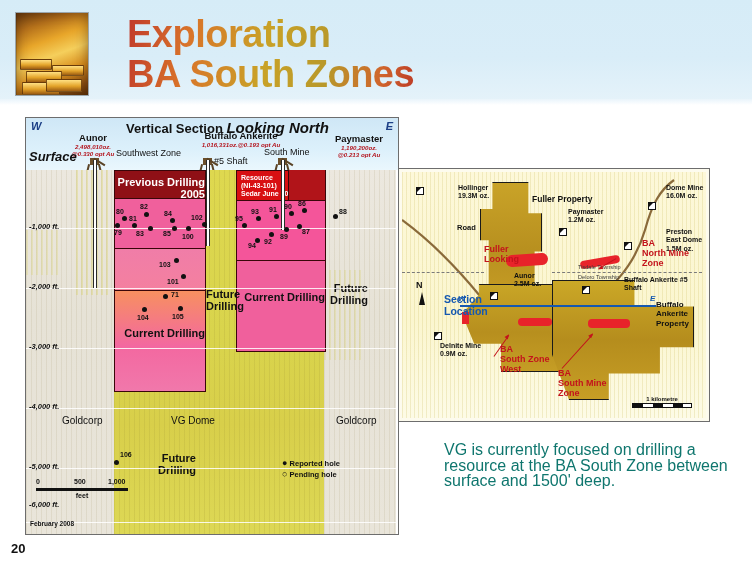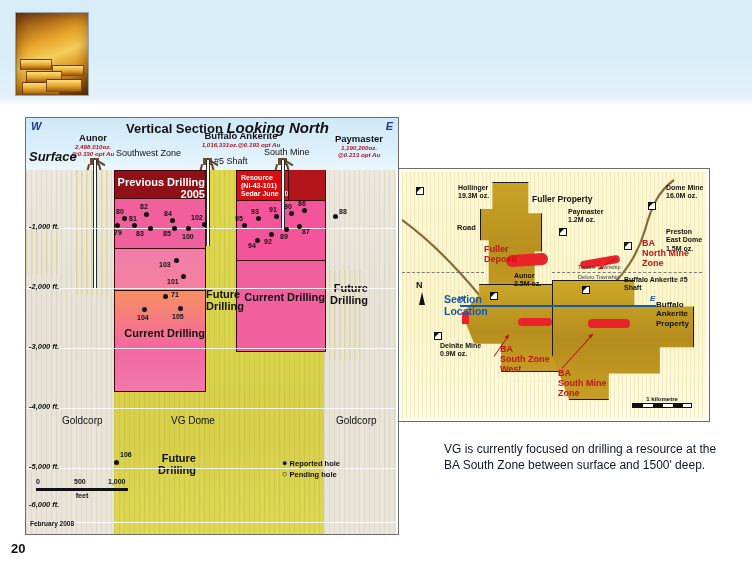--- a/index.html
+++ b/index.html
@@ -120,33 +120,35 @@
     background:repeating-linear-gradient(90deg,#111 0 10px,#fff 10px 20px);border:1px solid #111;}
   #northarrow{position:absolute;left:14px;top:108px;}
   #northarrow .n{font-size:9px;font-weight:bold;color:#111;}
   #northarrow .tri{width:0;height:0;margin-left:3px;margin-top:2px;
     border-left:3px solid transparent;border-right:3px solid transparent;border-bottom:13px solid #111;}
   #sectionline{position:absolute;height:2px;background:#1558b0;}
   .sectend{position:absolute;font-size:8px;font-weight:bold;font-style:italic;color:#1558b0;}
 
   
   #body-text{position:absolute;left:444px;top:442px;width:286px;}
-  #body-text p{margin:0 0 12px 0;font-size:12px;line-height:15.5px;color:#0f172a;}
+  #body-text p{margin:0 0 12px 0;font-size:16px;line-height:15.5px;color:#0f766e;}
 </style>
 </head>
 <body>
 
 <div id="header">
   <div id="goldbars">
     <div class="bar" style="left:4px;top:46px;width:30px;height:9px;"></div>
     <div class="bar" style="left:36px;top:52px;width:30px;height:9px;"></div>
     <div class="bar" style="left:10px;top:58px;width:34px;height:10px;"></div>
     <div class="bar" style="left:6px;top:69px;width:36px;height:11px;"></div>
     <div class="bar" style="left:30px;top:66px;width:34px;height:11px;"></div>
   </div>
+  <div id="title">Exploration
+BA South Zones</div>
 </div>
 
 <div id="pagenum">20</div>
 
 <div id="section-fig">
 
   <div id="sec-sky"></div>
   <div class="compass" id="cW">W</div>
   <div class="compass" id="cE">E</div>
   <div id="sec-title">
@@ -375,21 +377,21 @@
       <span>19.3M oz.</span>
     </div>
 
     <div class="maplbl" style="left:98px;top:22px;font-size:8.5px;line-height:10px;">
       <span style="white-space:pre-line;">Fuller Property</span>
     </div>
 
     <div class="maplbl" style="left:23px;top:52px;font-size:7.5px;">Road</div>
 
     <div class="maplbl red" style="left:50px;top:72px;white-space:pre-line;">Fuller
-Deposit</div>
+Looking</div>
 
     <div class="mine-sym" style="left:157px;top:56px;"></div>
     <div class="maplbl" style="left:134px;top:36px;">
       <span>Paymaster</span><br>
       <span>1.2M oz.</span>
     </div>
 
     <div class="mine-sym" style="left:246px;top:30px;"></div>
     <div class="maplbl" style="left:232px;top:12px;">
       <span>Dome Mine</span><br>

